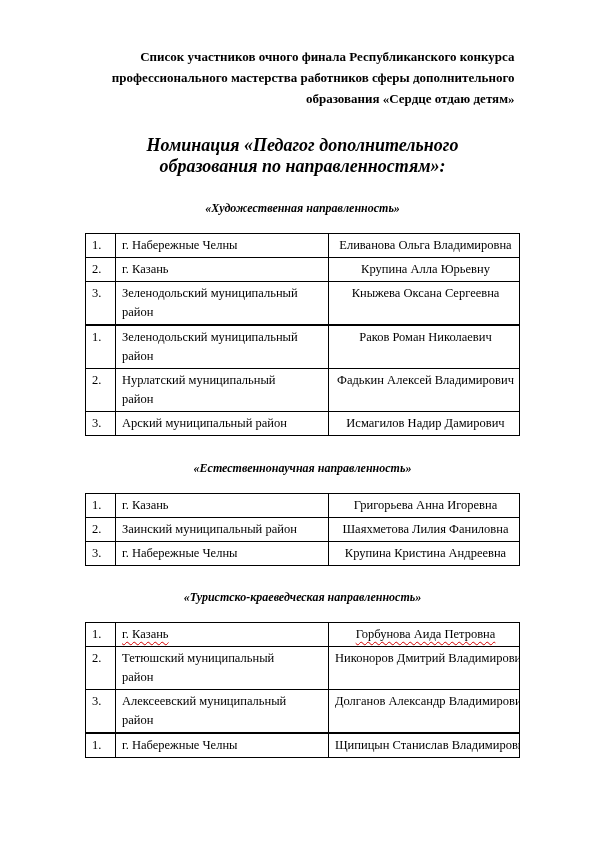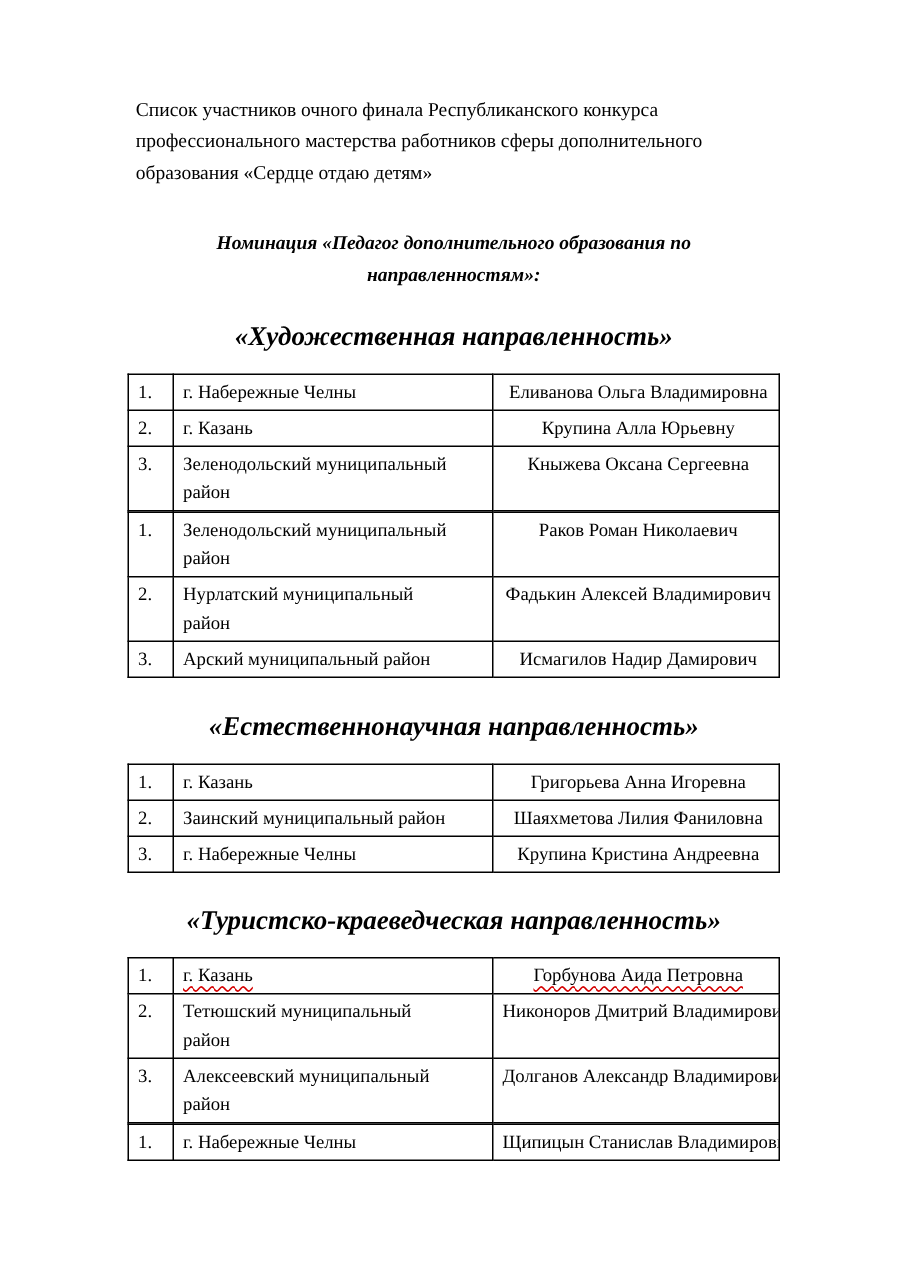--- a/index.html
+++ b/index.html
@@ -8,41 +8,41 @@
     width: 600px;
     height: 848px;
     background: #ffffff;
     color: #000000;
     font-family: "Liberation Serif", serif;
   }
   .page { padding: 46px 80px 30px 85px; }
 
   .doc-title {
     max-width: 424px;
-    margin: 16px auto 26px auto;
-    text-align: left;
-    font-weight: normal;
+    margin: 0 auto 26px auto;
+    text-align: right;
+    font-weight: bold;
     font-size: 13px;
     line-height: 21px;
   }
   .nomination {
     max-width: 330px;
     margin: 0 auto;
     text-align: center;
     font-weight: bold;
     font-style: italic;
-    font-size: 13px;
+    font-size: 18px;
     line-height: 21px;
   }
   .section-heading {
     margin: 22px 0 16px 0;
     text-align: center;
     font-weight: bold;
     font-style: italic;
-    font-size: 18px;
+    font-size: 12px;
     line-height: 18px;
   }
   .section-heading.tight { margin-top: 23px; }
 
   table.ptable {
     width: 100%;
     border-collapse: collapse;
     table-layout: fixed;
   }
   .ptable td {

